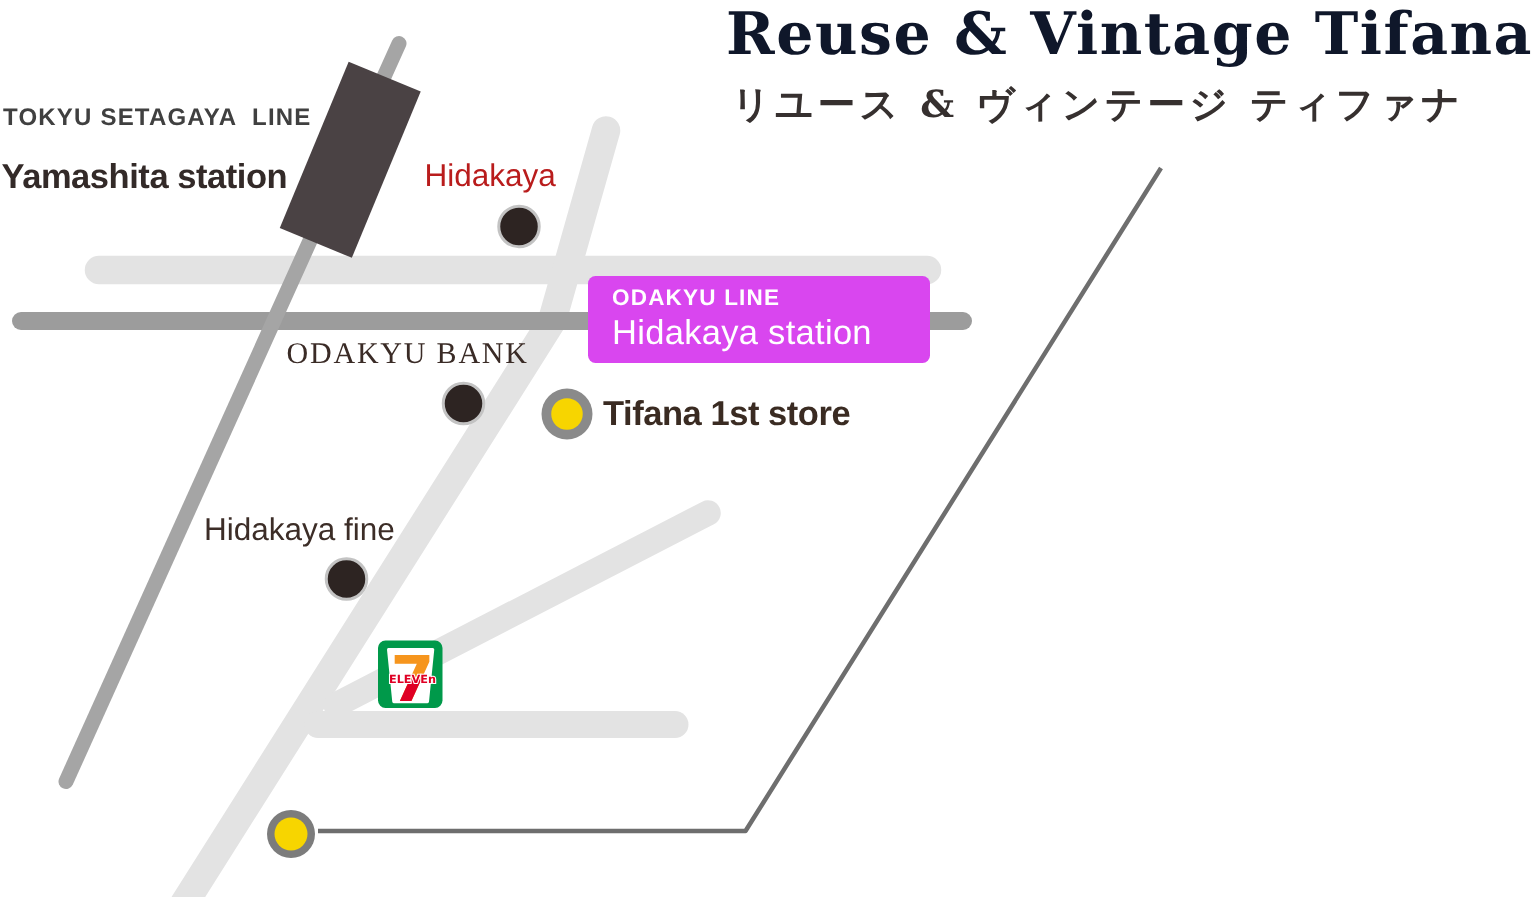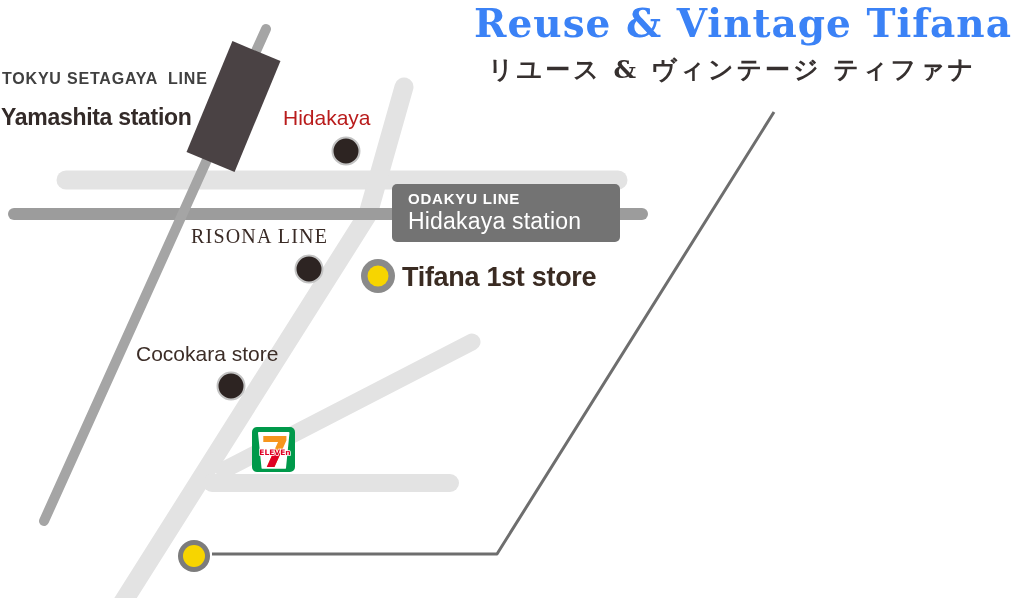--- a/index.html
+++ b/index.html
@@ -3,38 +3,38 @@
 <meta charset="utf-8">
 <style>
   html,body{margin:0;padding:0;background:#ffffff;}
   #stage{
     position:relative;width:1024px;height:598px;overflow:hidden;background:#ffffff;
     font-family:"Liberation Sans","DejaVu Sans",sans-serif;
   }
   #map-svg{position:absolute;left:0;top:0;z-index:0;}
   .lbl{position:absolute;z-index:2;color:#3b2c25;white-space:nowrap;}
   .title-en{
-    top:0px;right:12px;
+    top:0px;right:2px;
     font-family:"DejaVu Serif","Liberation Serif",serif;
-    font-weight:bold;font-size:39px;letter-spacing:1px;color:#3b82f6;
+    font-weight:bold;font-size:39px;letter-spacing:1px;color:#0f172a;
   }
   .title-ja{
     top:53px;left:488px;
     font-family:"DejaVu Serif","Liberation Serif",serif;
     font-weight:bold;font-size:25px;letter-spacing:3px;color:#36302f;
   }
   .tokyu-line{top:70px;left:2px;font-weight:bold;font-size:16px;letter-spacing:0.8px;color:#404040;white-space:pre;}
   .yamashita{top:104px;left:1px;font-weight:bold;font-size:23px;letter-spacing:-0.3px;color:#332a28;}
   .hidakaya{top:106px;left:283px;font-size:21px;font-weight:500;color:#b91c1c;}
   .risona{top:225px;left:191px;font-family:"Liberation Serif","DejaVu Serif",serif;font-size:20px;letter-spacing:1.2px;color:#3a2b26;}
-  .tifana1st{top:262px;left:402px;font-weight:bold;font-size:27px;letter-spacing:-0.3px;color:#3a2b22;}
+  .tifana1st{top:262px;left:402px;font-weight:bold;font-size:23px;letter-spacing:-0.3px;color:#3a2b22;}
   .cocokara{top:342px;left:136px;font-size:21px;font-weight:500;color:#3c2d27;}
   .banner{
     position:absolute;z-index:2;left:392px;top:184px;width:228px;height:58px;
-    background:#737373;border-radius:5px;box-sizing:border-box;padding:6px 0 0 16px;
+    background:#d946ef;border-radius:5px;box-sizing:border-box;padding:6px 0 0 16px;
   }
   .banner .line1{color:#ffffff;font-weight:bold;font-size:15px;letter-spacing:0.8px;}
   .banner .line2{color:#ffffff;font-size:23px;font-weight:500;margin-top:1px;letter-spacing:0.2px;}
 </style>
 </head>
 <body>
 
 <div id="stage">
 
   <svg id="map-svg" width="1024" height="598" viewBox="0 0 1024 598">
@@ -84,17 +84,17 @@
 
   <div class="lbl tokyu-line">TOKYU SETAGAYA  LINE</div>
   <div class="lbl yamashita">Yamashita station</div>
 
   <div class="banner">
     <div class="line1">ODAKYU LINE</div>
     <div class="line2">Hidakaya station</div>
   </div>
 
   <div class="lbl hidakaya">Hidakaya</div>
-  <div class="lbl risona">RISONA LINE</div>
+  <div class="lbl risona">ODAKYU BANK</div>
   <div class="lbl tifana1st">Tifana 1st store</div>
-  <div class="lbl cocokara">Cocokara store</div>
+  <div class="lbl cocokara">Hidakaya fine</div>
 
 </div>
 
 </body></html>

